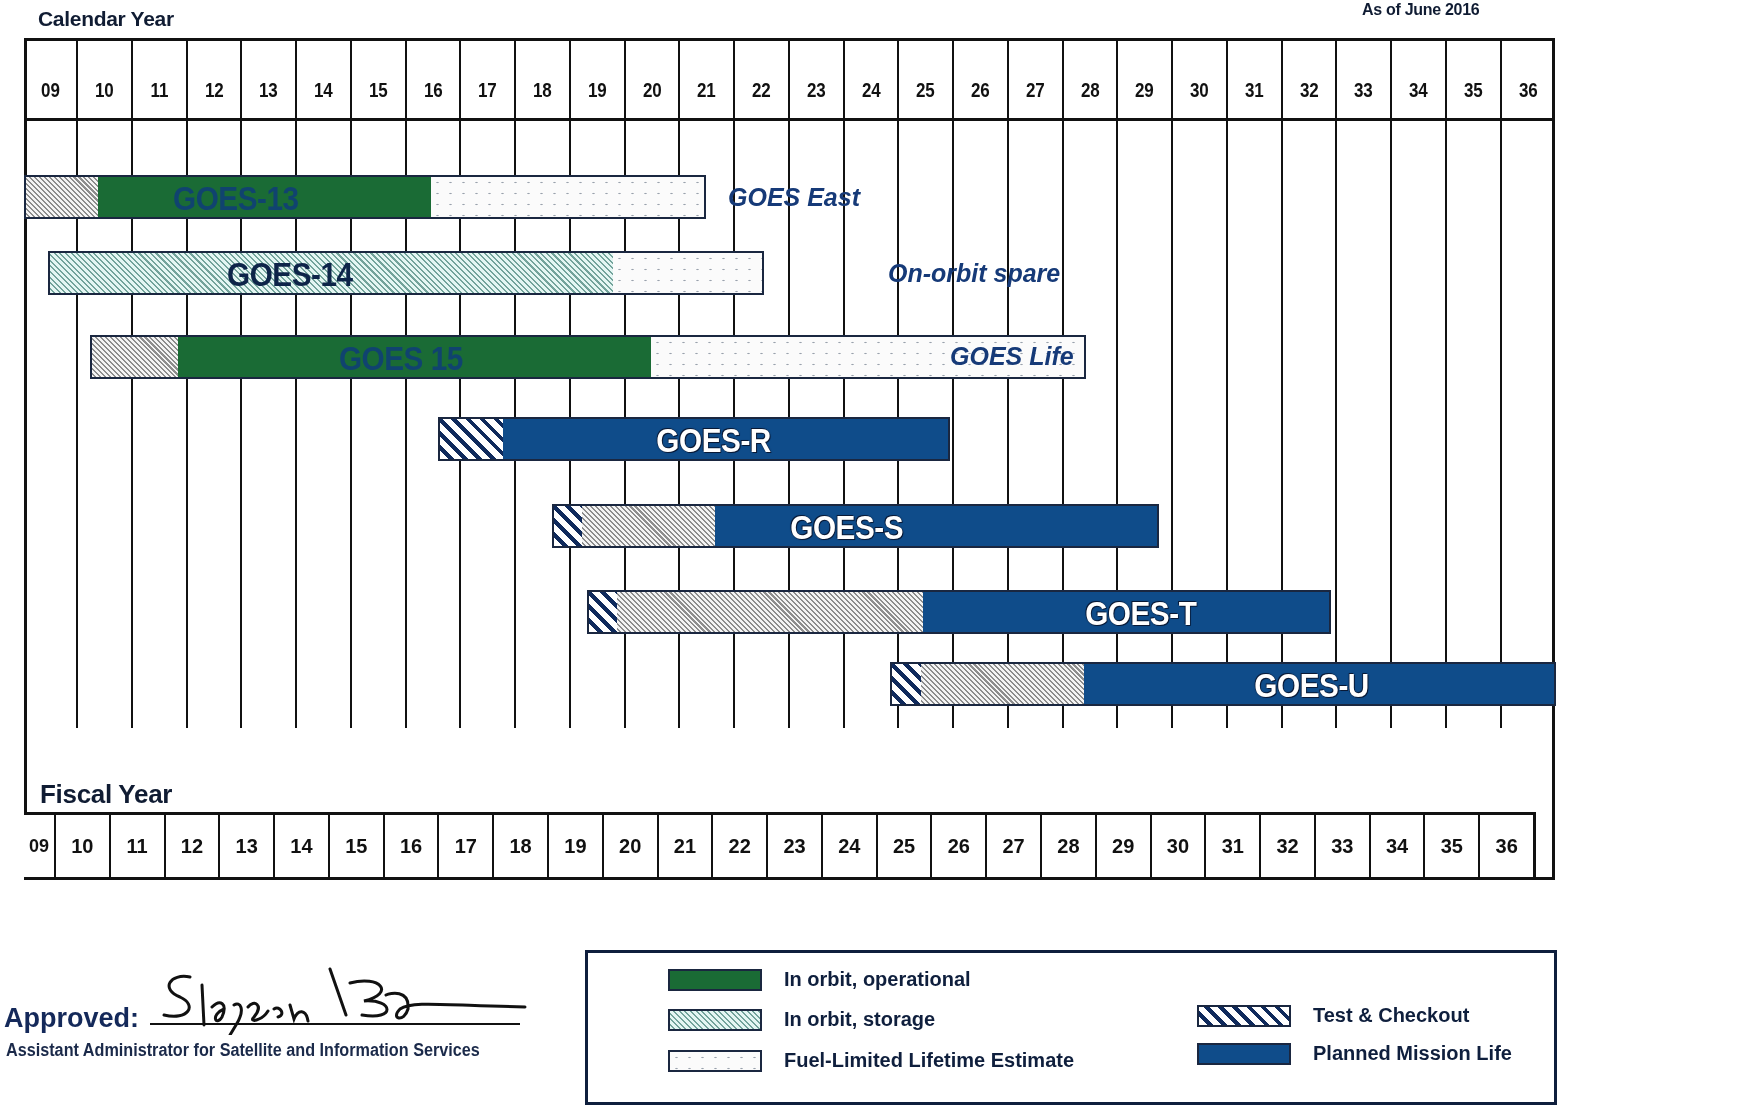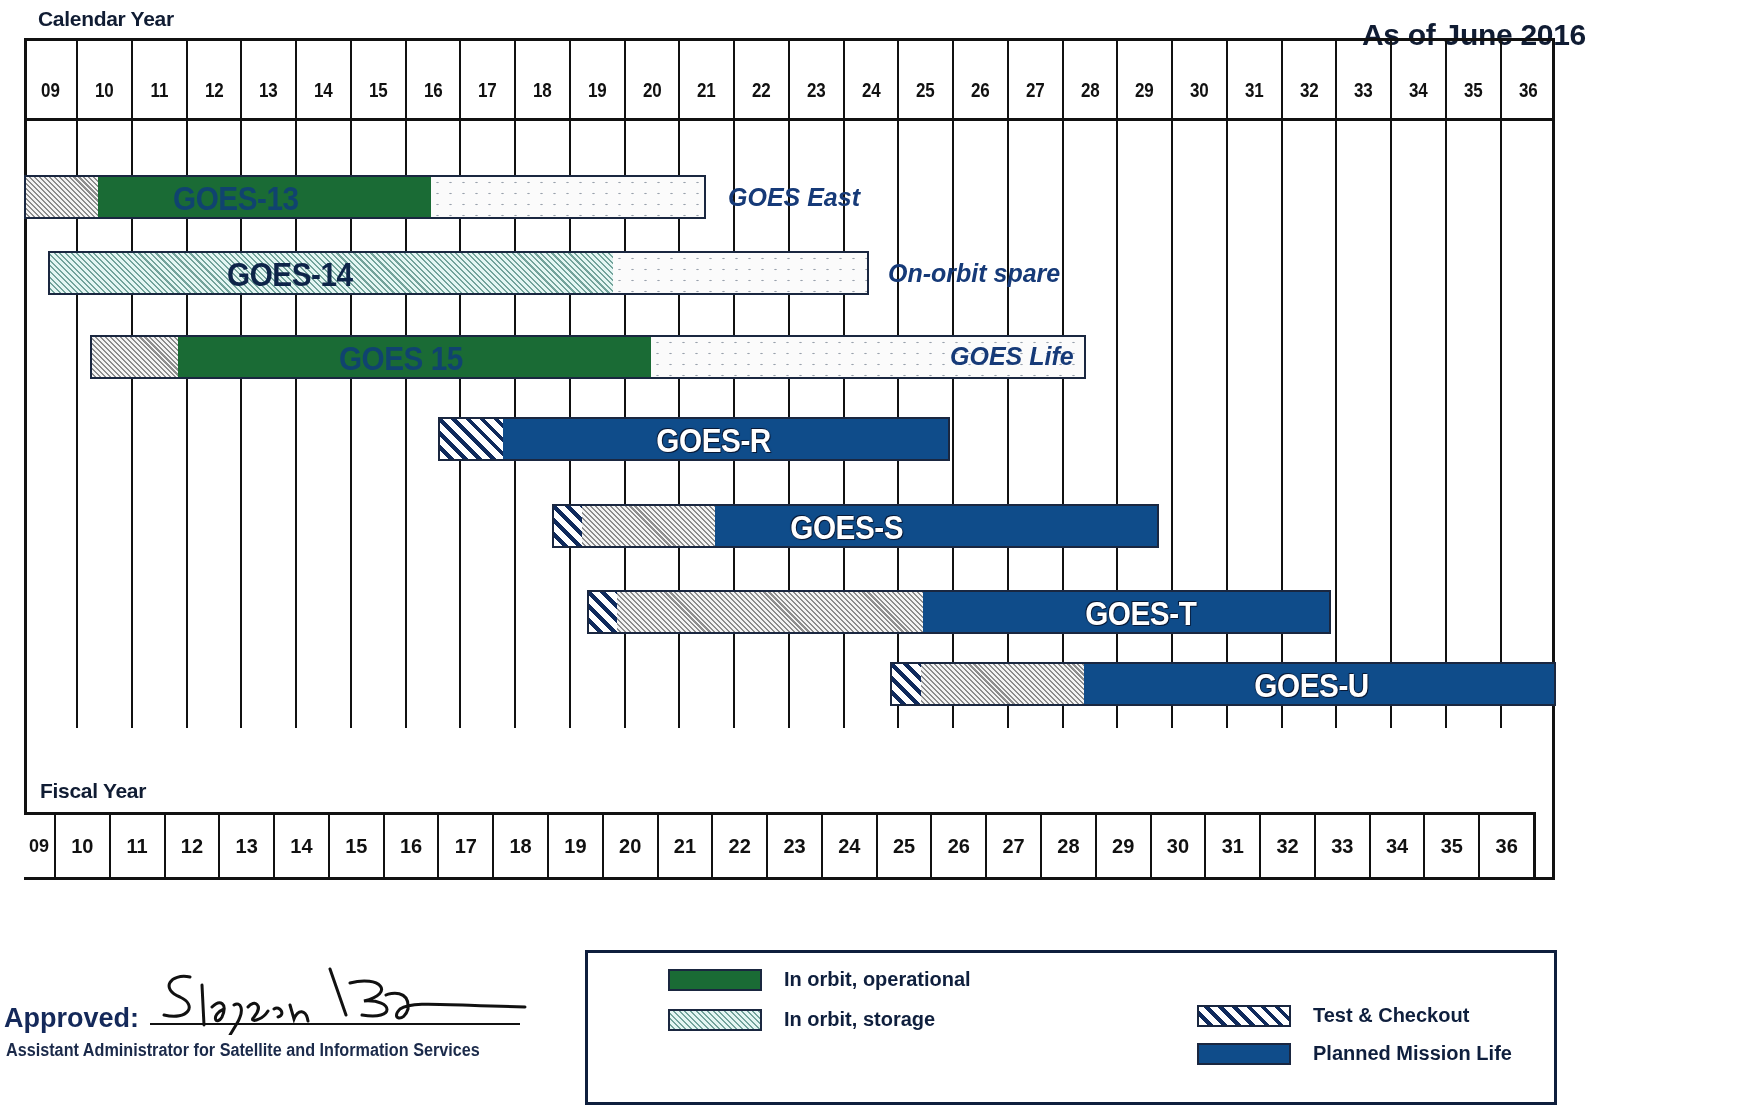--- a/index.html
+++ b/index.html
@@ -1,30 +1,30 @@
 <!DOCTYPE html>
 <html><head>
 <meta charset="utf-8">
 <style>
   html, body { margin:0; padding:0; background:#ffffff; }
   body { width:1746px; height:1116px; position:relative; overflow:hidden;
          font-family:"Liberation Sans", "DejaVu Sans", sans-serif; color:#0f1f3d; }
   .abs { position:absolute; }
   .hdr-label { font-weight:bold; font-size:21px; color:#101c33; letter-spacing:-0.3px; }
   #cal-title { left:38px; top:7px; }
-  #asof { right:200px; top:18px; font-size:30px; }
+  #asof { right:200px; top:1px; font-size:16px; }
   
   #grid { left:24px; top:38px; width:1531px; height:842px; border:3px solid #111; box-sizing:border-box; }
   .vline { position:absolute; width:2px; background:#111; }
   .hline { position:absolute; height:3px; background:#111; }
   .cal-cell { position:absolute; top:50px; height:80px; display:flex; align-items:center; justify-content:center;
               font-weight:bold; font-size:20px; color:#111; transform:scaleX(0.85); }
   .fy-cell { position:absolute; top:812px; height:66px; display:flex; align-items:center; justify-content:center;
              font-weight:bold; font-size:20px; color:#111; border-right:2px solid #111; box-sizing:border-box; background:#fff; }
-  #fy-title { left:40px; top:779px; font-size:21px; }
+  #fy-title { left:40px; top:779px; font-size:26px; }
   #fy-row { position:absolute; left:24px; top:812px; width:1512px; height:68px; border:3px solid #111; border-left:none; box-sizing:border-box; }
   
   .bar { position:absolute; height:44px; border:2px solid #1a2740; box-sizing:border-box; display:flex; overflow:hidden; }
   .seg { height:100%; position:relative; }
   .seg-operational { background:#1a6b35; }
   .seg-storage-inorbit { background: repeating-linear-gradient(45deg, #e4f6f3 0 2.5px, #73a39b 2.5px 4px); }
   .seg-planned-storage { background: repeating-linear-gradient(45deg, #f4f4f4 0 2px, #8d8d8d 2px 3.5px); }
   .seg-fuel { background:#fbfbfb; background-image: radial-gradient(#9aa2ad 0.9px, transparent 1.2px); background-size:13px 11px; }
   .seg-test { background: repeating-linear-gradient(45deg, #ffffff 0 6px, #0f2a5c 6px 10px); }
   .seg-mission { background:#0f4c8a; }
@@ -145,21 +145,21 @@
   </div>
 
 <div class="bar" style="left:24px; top:175px; width:682px;">
   <div class="seg seg-planned-storage" style="width:72px;"></div>
   <div class="seg seg-operational" style="width:333px;"></div>
   <div class="seg seg-fuel" style="flex:1;"></div>
   <div class="bar-label lbl-inner-dark" style="left:140px;">GOES-13</div>
 </div>
 <div class="side-label" style="left:728px; top:183px;">GOES East</div>
 
-<div class="bar" style="left:48px; top:251px; width:821px;">
+<div class="bar" style="left:48px; top:251px; width:716px;">
   <div class="seg seg-storage-inorbit" style="width:563px;"></div>
   <div class="seg seg-fuel" style="flex:1;"></div>
   <div class="bar-label lbl-inner-navy" style="left:170px;">GOES-14</div>
 </div>
 <div class="side-label" style="left:888px; top:259px;">On-orbit spare</div>
 
 <div class="bar" style="left:90px; top:335px; width:996px;">
   <div class="seg seg-planned-storage" style="width:86px;"></div>
   <div class="seg seg-operational" style="width:473px;"></div>
   <div class="seg seg-fuel" style="flex:1;"></div>
@@ -203,20 +203,24 @@
 
 <div id="legend" class="abs">
   <div class="leg-item" style="left:38px; top:15px;">
     <div class="leg-swatch seg-operational"></div>
     <span class="leg-text">In orbit, operational</span>
   </div>
   <div class="leg-item" style="left:38px; top:55px;justify-content:center;">
     <div class="leg-swatch seg-storage-inorbit"></div>
     <span class="leg-text">In orbit, storage</span>
   </div>
+  <div class="leg-item" style="left:38px; top:96px;">
+    <div class="leg-swatch seg-fuel"></div>
+    <span class="leg-text">Fuel-Limited Lifetime  Estimate</span>
+  </div>
   <div class="leg-item" style="left:567px; top:51px;">
     <div class="leg-swatch seg-test"></div>
     <span class="leg-text">Test &amp; Checkout</span>
   </div>
   <div class="leg-item" style="left:567px; top:89px;">
     <div class="leg-swatch seg-mission"></div>
     <span class="leg-text">Planned Mission Life</span>
   </div>
 </div>
 

